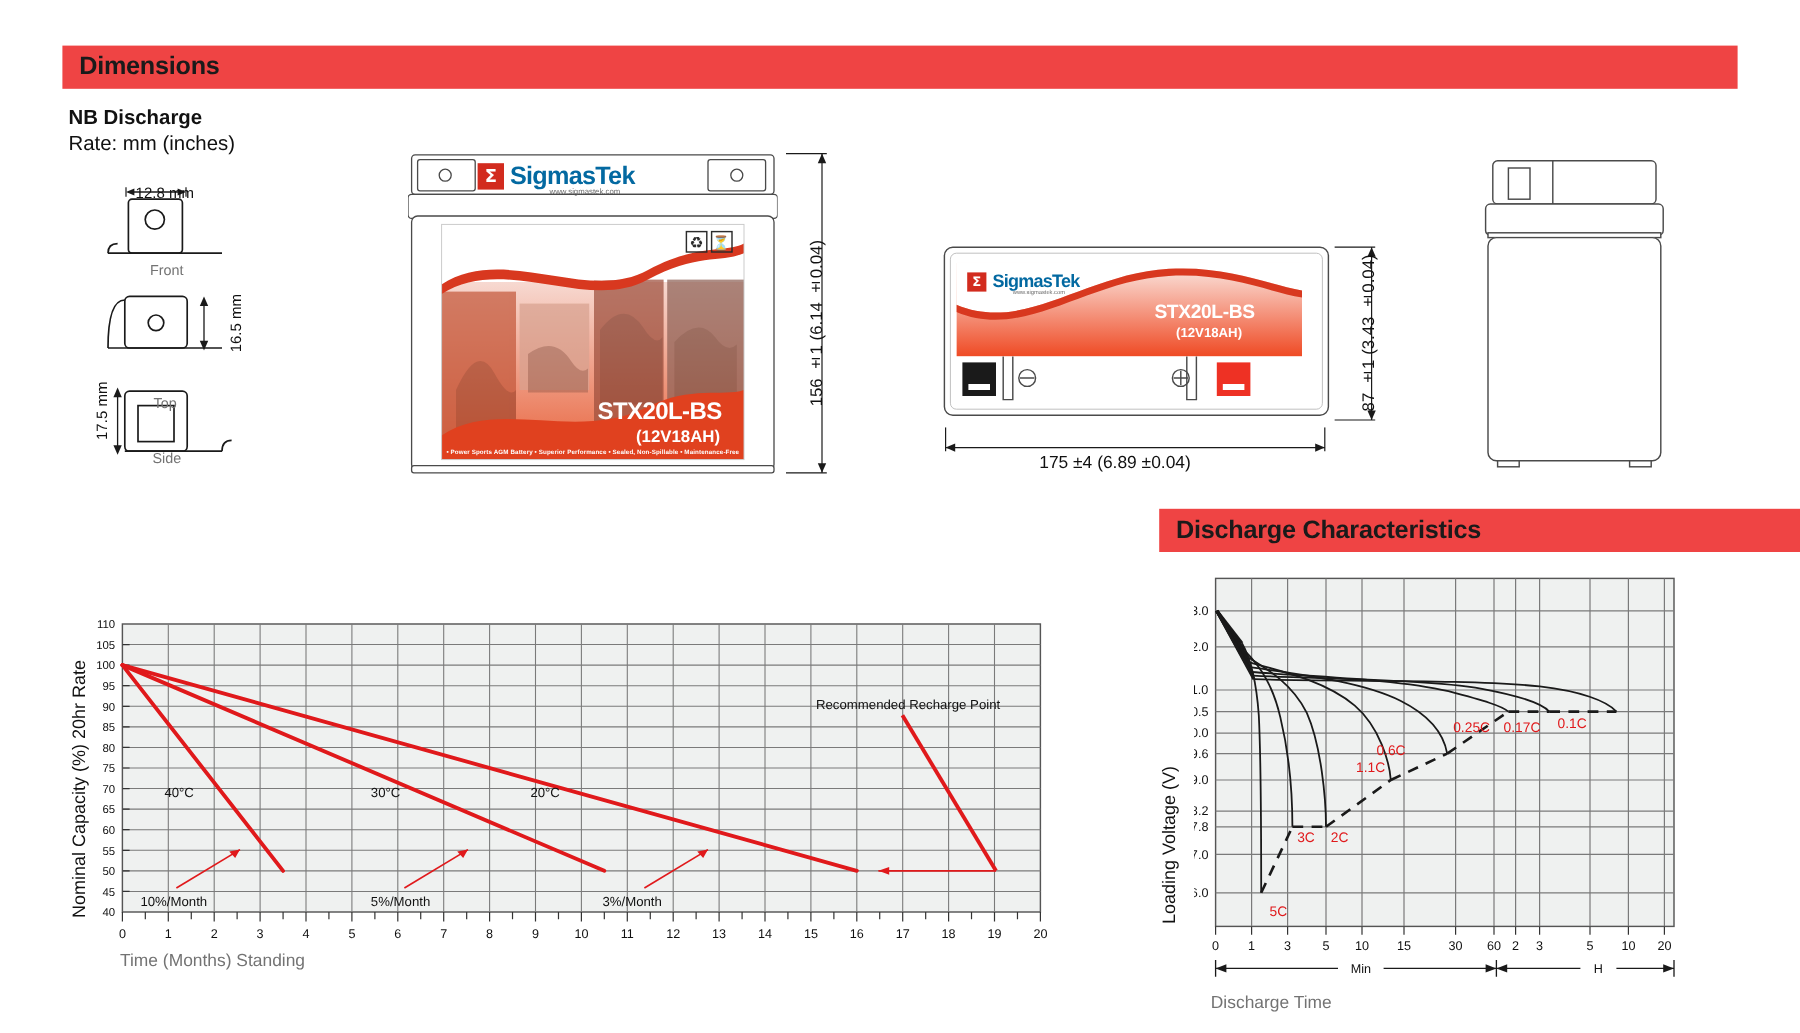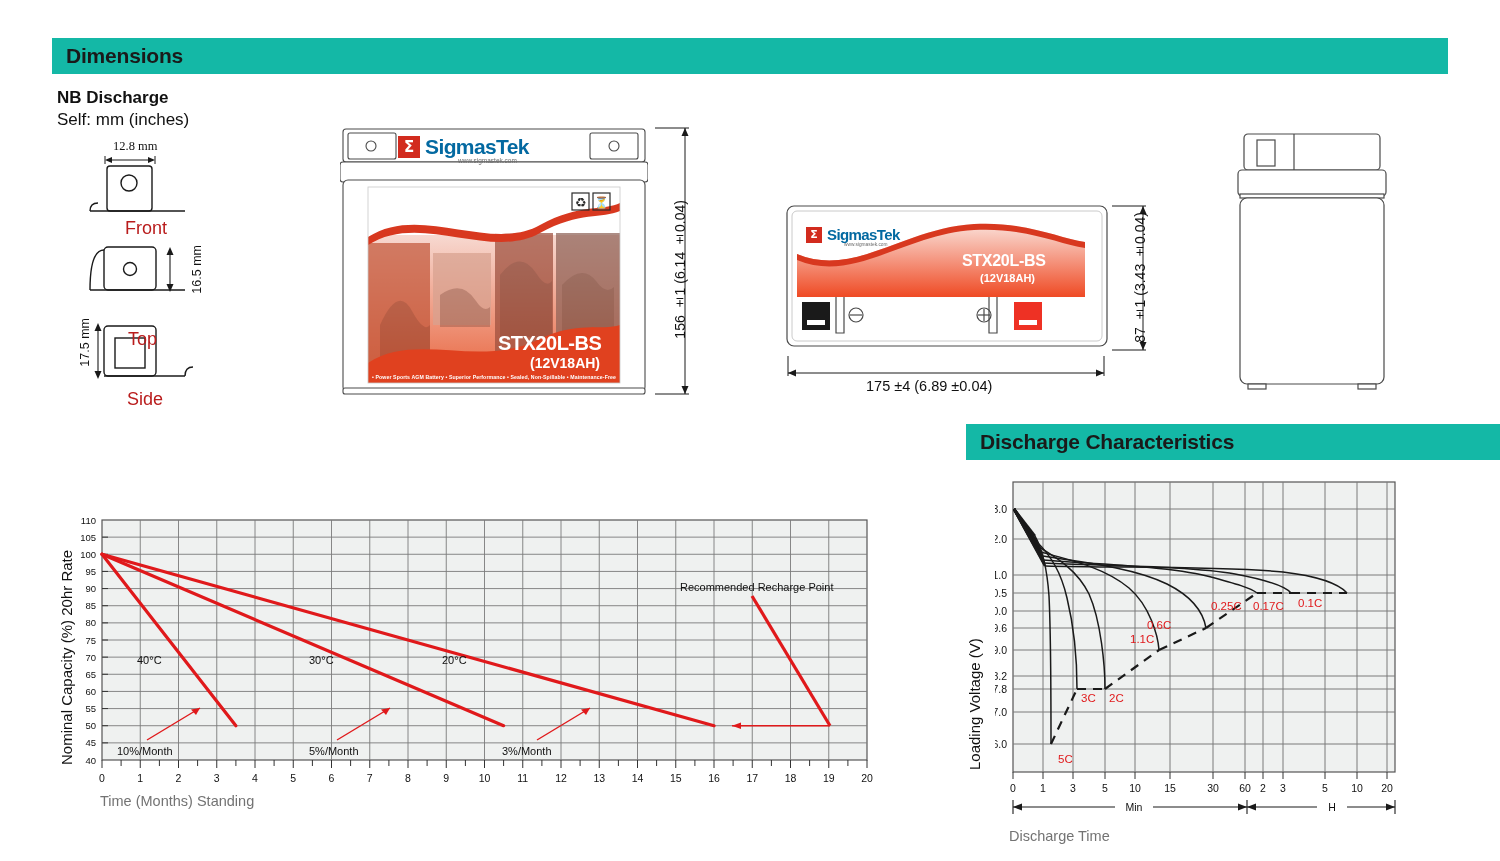--- a/index.html
+++ b/index.html
@@ -11,21 +11,21 @@
   }
   #page {
     position: relative;
     width: 1500px; height: 861px;
     background: #ffffff;
     overflow: hidden;
   }
   
   .section-bar {
     position: absolute;
-    background: #14b8a6;
+    background: #ef4444;
     display: flex;
     align-items: center;
   }
   .section-bar .title {
     font-size: 21px;
     font-weight: bold;
     color: #1a1a1a;
     padding-left: 14px;
     letter-spacing: -0.2px;
   }
@@ -36,21 +36,21 @@
   
   #nb-terminal-title {
     position: absolute; left: 57px; top: 88px;
     font-size: 17px; font-weight: bold; color: #111;
   }
   #unit-label {
     position: absolute; left: 57px; top: 110px;
     font-size: 17px; color: #111;
   }
   .dim-text { font-size: 12.5px; color: #111; white-space: nowrap; }
-  .view-label { font-size: 18px; color: #b91c1c; white-space: nowrap; }
+  .view-label { font-size: 12px; color: #737373; white-space: nowrap; }
   .vert-text {
     writing-mode: vertical-rl;
     transform: rotate(180deg);
     font-size: 12.5px; color: #111; white-space: nowrap;
   }
 
   
   .svg-holder { position: absolute; }
 
   
@@ -81,21 +81,21 @@
 </head>
 <body>
 
 <div id="page">
 
   <div class="section-bar" id="bar-dimensions">
     <span class="title">Dimensions</span>
   </div>
 
   <div id="nb-terminal-title">NB Discharge</div>
-  <div id="unit-label">Self: mm (inches)</div>
+  <div id="unit-label">Rate: mm (inches)</div>
 
   <div class="svg-holder" style="left:60px; top:132px; width:240px; height:280px;">
     <svg width="240" height="280" viewBox="0 0 240 280">
       <g fill="none" stroke="#1a1a1a" stroke-width="1.4">
 
         <path d="M45,32 L45,24 M95,32 L95,24" stroke-width="1"></path>
         <line x1="47" y1="28" x2="93" y2="28" stroke-width="1.2"></line>
         <polygon points="45,28 52,25 52,31" fill="#1a1a1a" stroke="none"></polygon>
         <polygon points="95,28 88,25 88,31" fill="#1a1a1a" stroke="none"></polygon>
         <rect x="47" y="34" width="45" height="45" rx="3"></rect>
@@ -115,24 +115,24 @@
         <rect x="55" y="206" width="30" height="30"></rect>
         <line x1="38" y1="194" x2="38" y2="244" stroke-width="1.1"></line>
         <polygon points="38,191 34.5,199 41.5,199" fill="#1a1a1a" stroke="none"></polygon>
         <polygon points="38,247 34.5,239 41.5,239" fill="#1a1a1a" stroke="none"></polygon>
         <line x1="44" y1="244" x2="125" y2="244"></line>
         <path d="M125,244 Q125,235 133,235"></path>
       </g>
     </svg>
   </div>
 
-  <div class="dim-text" style="position:absolute; left:113px; top:139px;font-family:Liberation Serif, serif;">12.8 mm</div>
+  <div class="dim-text" style="position:absolute; left:113px; top:154px;">12.8 mm</div>
   <div class="view-label" style="position:absolute; left:125px; top:218px;">Front</div>
   <div class="view-label" style="position:absolute; left:128px; top:305px;margin-top:24px;">Top</div>
-  <div class="view-label" style="position:absolute; left:127px; top:389px;">Side</div>
+  <div class="view-label" style="position:absolute; left:127px; top:375px;">Side</div>
   <div class="vert-text" style="position:absolute; left:190px; top:245px;">16.5 mm</div>
   <div class="vert-text" style="position:absolute; left:78px; top:318px;">17.5 mm</div>
 
   <div id="battery-front">
     <svg width="308" height="272" viewBox="0 0 308 272" style="position:absolute;left:0;top:0;">
       <g fill="#ffffff" stroke="#4a4a4a" stroke-width="1.1">
         <rect x="3" y="4" width="302" height="33" rx="3"></rect>
         <rect x="8" y="8" width="48" height="26" rx="2"></rect>
         <rect x="250" y="8" width="48" height="26" rx="2"></rect>
         <circle cx="31" cy="21" r="5"></circle>

